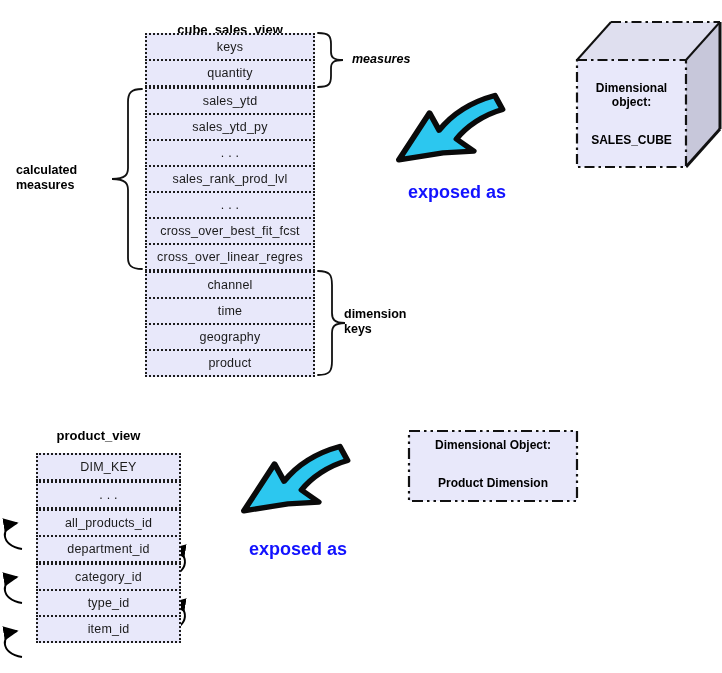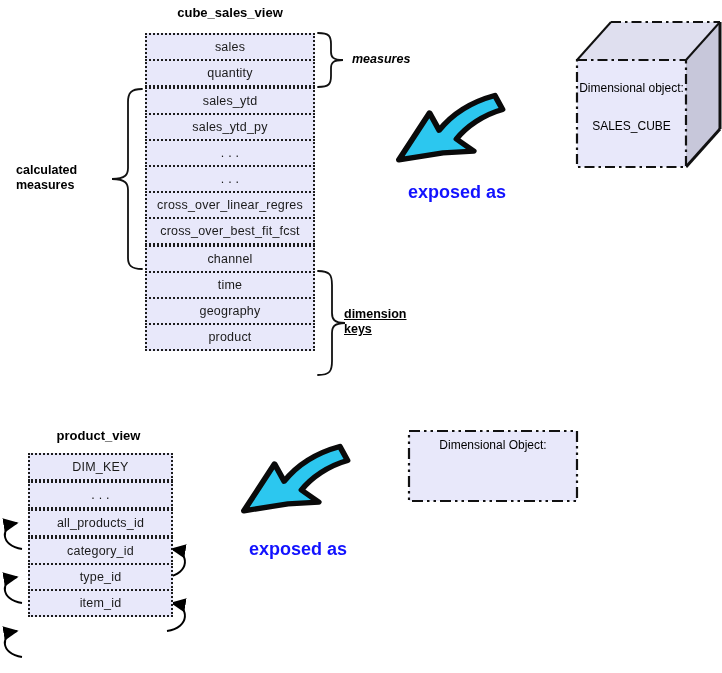--- a/index.html
+++ b/index.html
@@ -25,21 +25,21 @@
   .trow.gstart{margin-top:0;}
 
   .brace-label{
     position:absolute;font-weight:bold;font-size:12.5px;color:#000;
     text-align:left;line-height:1.22;
   }
   .exposed-label{
     position:absolute;font-weight:bold;font-size:18px;color:#1212ff;text-align:center;
   }
   .obj-text{
-    position:absolute;text-align:center;font-weight:normal;font-size:12px;color:#000;line-height:1.18;
+    position:absolute;text-align:center;font-weight:bold;font-size:12px;color:#000;line-height:1.18;
   }
   .obj-text .obj-name{margin-top:24px;}
 </style>
 </head>
 <body>
 
 <svg class="svg-layer" viewBox="0 0 722 673">
   <defs>
     <marker id="arrhead" viewBox="0 0 10 10" refX="8.5" refY="5" markerWidth="8" markerHeight="8" orient="auto">
       <path d="M0,0.5 L9.5,5 L0,9.5 Z" fill="#000"></path>
@@ -69,55 +69,58 @@
 
   <g fill="none" stroke="#000" stroke-width="2">
     <path d="M 22 549 C 0 546, 0 526, 17 523" marker-end="url(#arrhead)"></path>
     <path d="M 22 603 C 0 600, 0 580, 17 577" marker-end="url(#arrhead)"></path>
     <path d="M 22 657 C 0 654, 0 634, 17 631" marker-end="url(#arrhead)"></path>
     <path d="M 167 577 C 190 574, 190 552, 172 549" marker-end="url(#arrhead)"></path>
     <path d="M 167 631 C 190 628, 190 606, 172 603" marker-end="url(#arrhead)"></path>
   </g>
 </svg>
 
-<div class="view-title" style="left:145px;top:5px;width:170px;">cube_sales_view</div>
+<div class="view-title" style="left:145px;top:22px;width:170px;">cube_sales_view</div>
 
 <div class="vtable" style="left:145px;top:33px;width:170px;">
-  <div class="trow first">sales</div>
+  <div class="trow first">keys</div>
   <div class="trow">quantity</div>
   <div class="trow gstart">sales_ytd</div>
   <div class="trow">sales_ytd_py</div>
   <div class="trow">. . .</div>
+  <div class="trow">sales_rank_prod_lvl</div>
   <div class="trow">. . .</div>
+  <div class="trow">cross_over_best_fit_fcst</div>
   <div class="trow">cross_over_linear_regres</div>
-  <div class="trow">cross_over_best_fit_fcst</div>
   <div class="trow gstart">channel</div>
   <div class="trow">time</div>
   <div class="trow">geography</div>
   <div class="trow">product</div>
 </div>
 
 <div class="brace-label" style="left:352px;top:52px;width:80px;text-align:left;font-style:italic;">measures</div>
 <div class="brace-label" style="left:16px;top:163px;width:100px;">calculated measures</div>
-<div class="brace-label" style="left:344px;top:307px;width:76px;text-decoration:underline;">dimension keys</div>
+<div class="brace-label" style="left:344px;top:307px;width:76px;">dimension keys</div>
 
 <div class="exposed-label" style="left:399px;top:182px;width:116px;">exposed as</div>
 <div class="exposed-label" style="left:240px;top:539px;width:116px;">exposed as</div>
 
 <div class="obj-text" style="left:579px;top:81px;width:105px;">
   <div>Dimensional object:</div>
   <div class="obj-name">SALES_CUBE</div>
 </div>
 
 <div class="obj-text" style="left:411px;top:438px;width:164px;">
   <div>Dimensional Object:</div>
+  <div class="obj-name">Product Dimension</div>
 </div>
 
 <div class="view-title" style="left:26px;top:428px;width:145px;">product_view</div>
 
-<div class="vtable" style="left:28px;top:453px;width:145px;">
+<div class="vtable" style="left:36px;top:453px;width:145px;">
   <div class="trow first">DIM_KEY</div>
   <div class="trow gstart">. . .</div>
   <div class="trow gstart">all_products_id</div>
+  <div class="trow">department_id</div>
   <div class="trow gstart">category_id</div>
   <div class="trow">type_id</div>
   <div class="trow">item_id</div>
 </div>
 
 </body></html>

